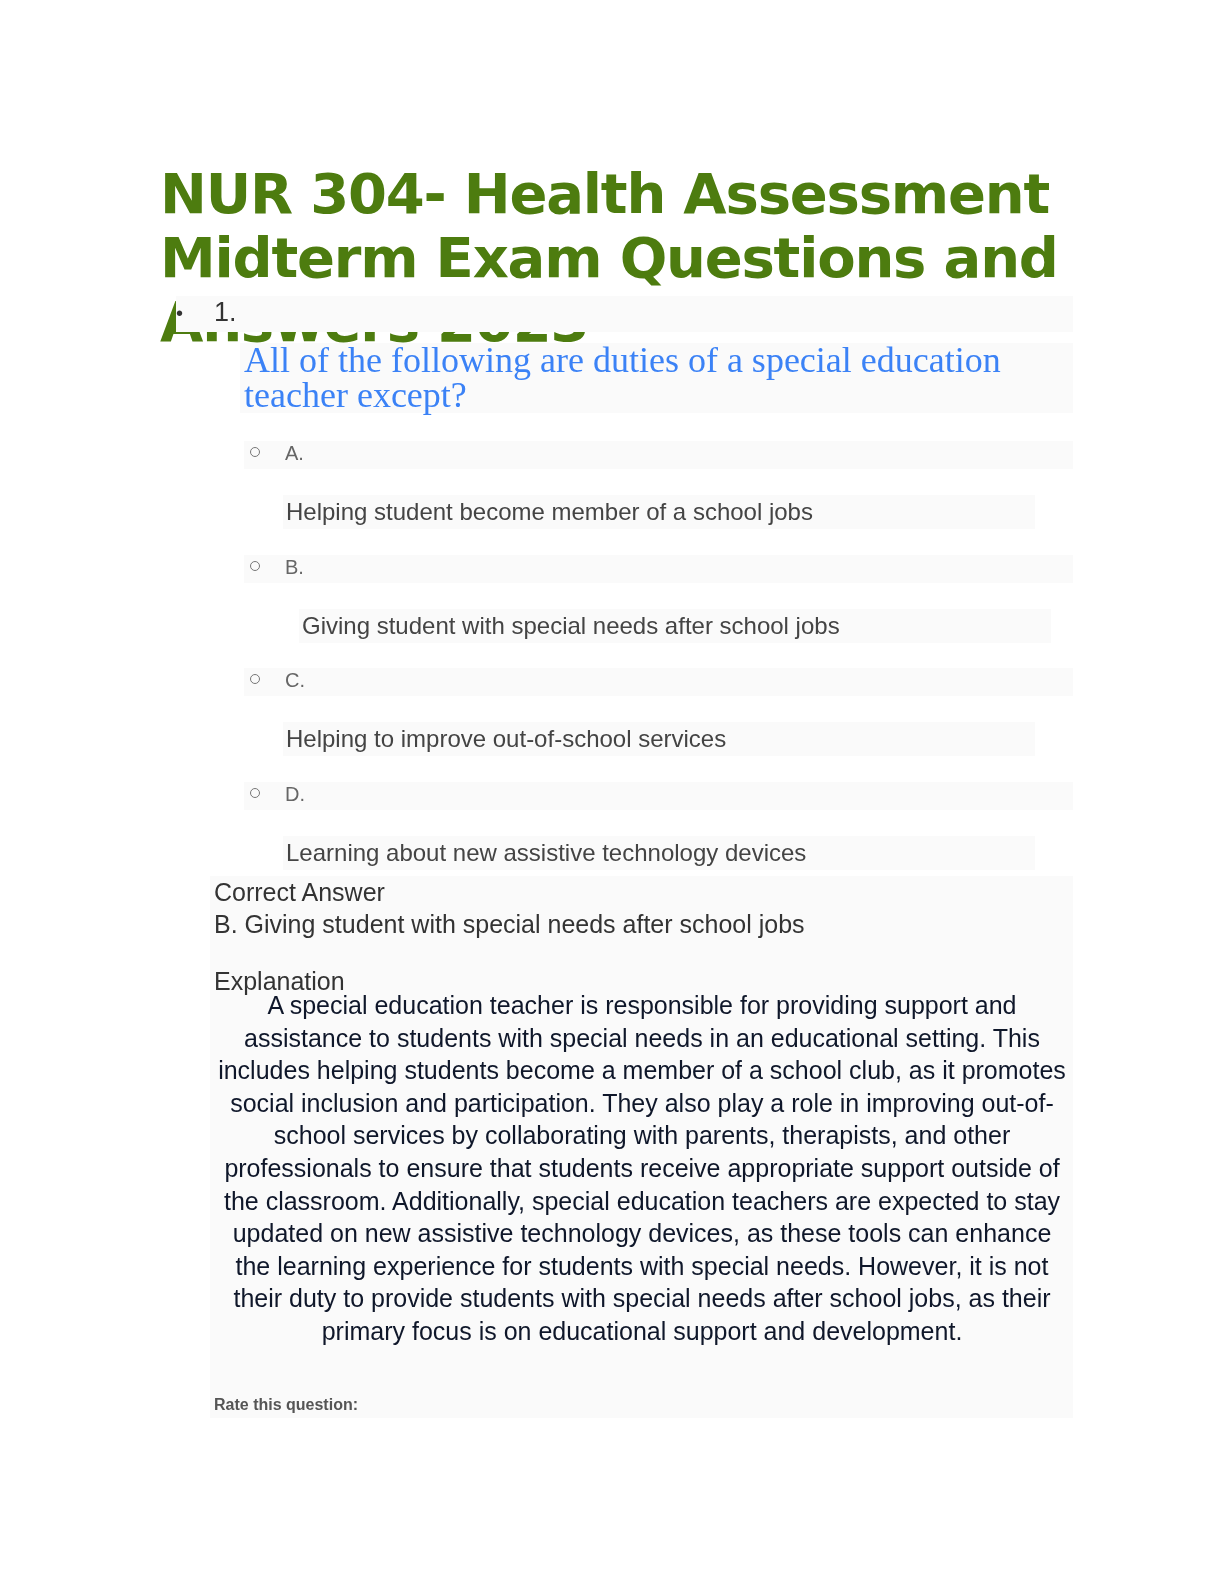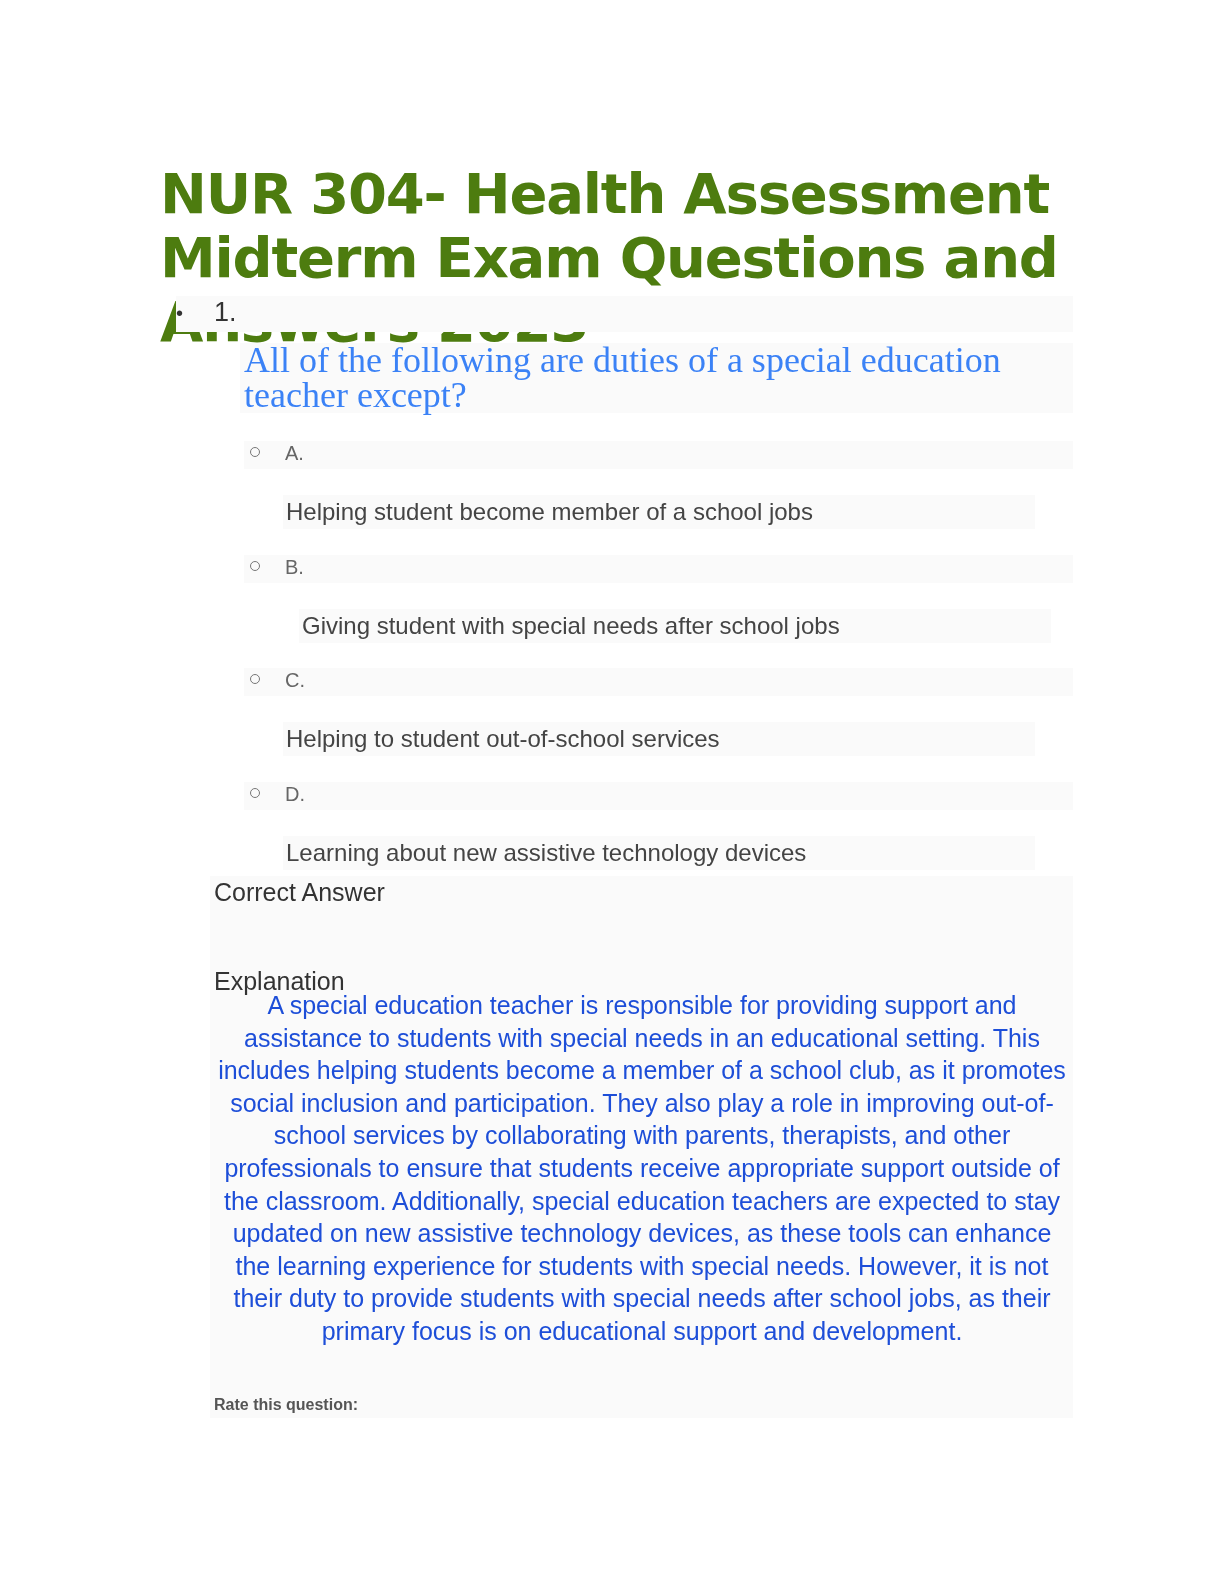--- a/index.html
+++ b/index.html
@@ -11,21 +11,21 @@
   .q-num { position: absolute; left: 38px; top: 1px; font-size: 27px; color: #333; }
   .q-text { position: absolute; left: 240px; top: 343px; width: 833px; height: 70px; font-family: Liberation Serif, serif; font-size: 36px; line-height: 35px; color: #3b82f6; padding-left: 4px; box-sizing: border-box; }
   .opt-letter-row { position: absolute; left: 244px; width: 829px; height: 28px; }
   .opt-circle { position: absolute; left: 6px; top: 6px; width: 8px; height: 8px; border: 1px solid #777; border-radius: 50%; }
   .opt-letter { position: absolute; left: 41px; top: 1px; font-size: 20px; color: #666; }
   .opt-text { position: absolute; left: 283px; width: 752px; height: 34px; font-size: 24px; line-height: 34px; color: #444; padding-left: 3px; box-sizing: border-box; }
   .answer-box { position: absolute; left: 210px; top: 876px; width: 863px; height: 542px; text-align: center; }
   .ca-label { position: absolute; left: 4px; top: 0px; font-size: 25px; line-height: 32px; color: #333; }
   .ca-value { position: absolute; left: 4px; top: 32px; font-size: 25px; line-height: 32px; color: #333; }
   .ex-label { position: absolute; left: 4px; top: 81px; font-size: 25px; line-height: 32px; color: #333; margin-top: 8px; }
-  .ex-text { position: absolute; left: 4px; top: 113px; width: 856px; font-size: 25px; line-height: 32.6px; color: #1d4ed8; margin: 0; }
+  .ex-text { position: absolute; left: 4px; top: 113px; width: 856px; font-size: 25px; line-height: 32.6px; color: #0f172a; margin: 0; }
   .rate { position: absolute; left: 4px; top: 520px; font-size: 16px; font-weight: bold; color: #555; }
 </style>
 </head>
 <body>
 
 <h1 class="title">NUR 304- Health Assessment Midterm Exam Questions and Answers 2023</h1>
 
 <div class="q-num-row shade">
   <span class="bullet">•</span>
   <span class="q-num">1.</span>
@@ -42,26 +42,27 @@
 <div class="opt-letter-row shade" style="top:555px;">
   <span class="opt-circle"></span>
   <span class="opt-letter">B.</span>
 </div>
 <div class="opt-text shade" style="top:609px;margin-left:16px;">Giving student with special needs after school jobs</div>
 
 <div class="opt-letter-row shade" style="top:668px;">
   <span class="opt-circle"></span>
   <span class="opt-letter">C.</span>
 </div>
-<div class="opt-text shade" style="top:722px;">Helping to student out-of-school services</div>
+<div class="opt-text shade" style="top:722px;">Helping to improve out-of-school services</div>
 
 <div class="opt-letter-row shade" style="top:782px;">
   <span class="opt-circle"></span>
   <span class="opt-letter">D.</span>
 </div>
 <div class="opt-text shade" style="top:836px;">Learning about new assistive technology devices</div>
 
 <div class="answer-box shade">
   <div class="ca-label">Correct Answer</div>
+  <div class="ca-value">B. Giving student with special needs after school jobs</div>
   <div class="ex-label">Explanation</div>
   <p class="ex-text">A special education teacher is responsible for providing support and assistance to students with special needs in an educational setting. This includes helping students become a member of a school club, as it promotes social inclusion and participation. They also play a role in improving out-of-school services by collaborating with parents, therapists, and other professionals to ensure that students receive appropriate support outside of the classroom. Additionally, special education teachers are expected to stay updated on new assistive technology devices, as these tools can enhance the learning experience for students with special needs. However, it is not their duty to provide students with special needs after school jobs, as their primary focus is on educational support and development.</p>
   <div class="rate">Rate this question:</div>
 </div>
 
 </body></html>

